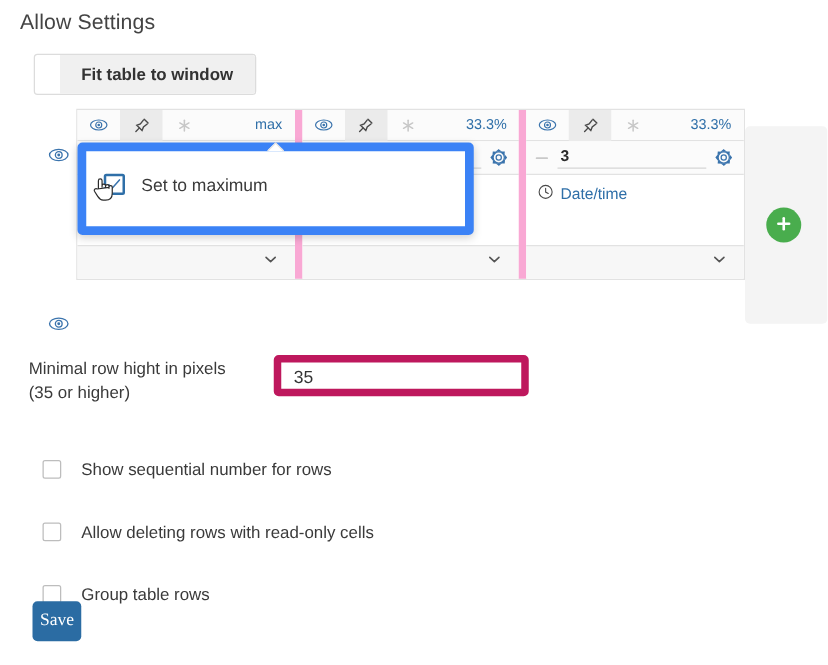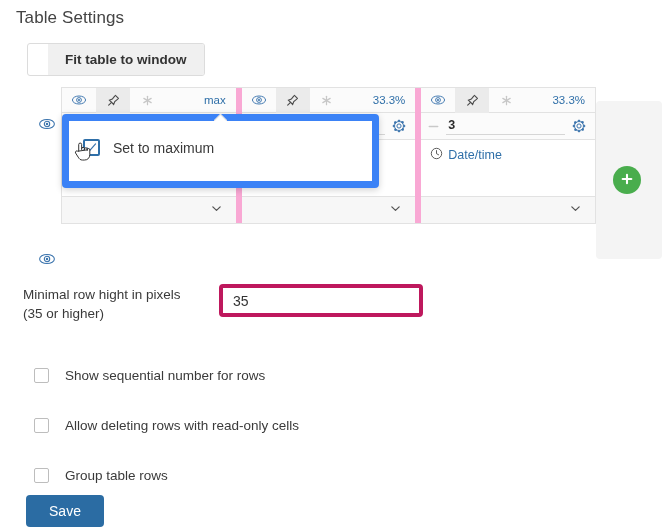--- a/index.html
+++ b/index.html
@@ -308,21 +308,21 @@
   .minrow-label {
     width: 186px;
     font-size: 13.5px;
     line-height: 19px;
     color: #3a3a3a;
     padding-top: 1px;
   }
   .minrow-input {
     width: 204px;
     height: 33px;
-    border: 4px solid #be185d;
+    border: 6px solid #be185d;
     border-radius: 4px;
     font-family: "Liberation Sans", sans-serif;
     font-size: 14px;
     color: #333333;
     padding: 0 10px;
     box-sizing: border-box;
     outline: none;
     background: #ffffff;
   }
 
@@ -351,36 +351,36 @@
   }
   .opt-label {
     font-size: 13.5px;
     color: #3a3a3a;
   }
 
   
   .save-btn {
     position: absolute;
     left: 26px;
-    top: 495px;
-    width: 78px;
+    top: 481px;
+    width: 39px;
     height: 32px;
     background: #2b6ca3;
     color: #ffffff;
     border: none;
     border-radius: 4px;
-    font-family: Liberation Sans, sans-serif;
+    font-family: Liberation Serif, serif;
     font-size: 14px;
     cursor: pointer;
   }
 </style>
 </head>
 <body>
 
-<div class="page-title">Table Settings</div>
+<div class="page-title">Allow Settings</div>
 
 <div class="mode-toggle">
   <button class="mode-btn active">Fit table to window</button>
 </div>
 
 <div class="builder">
 
   <div class="row-eye-col">
     <span class="row-eye top">
       <svg viewBox="0 0 20 20" width="18" height="18">

